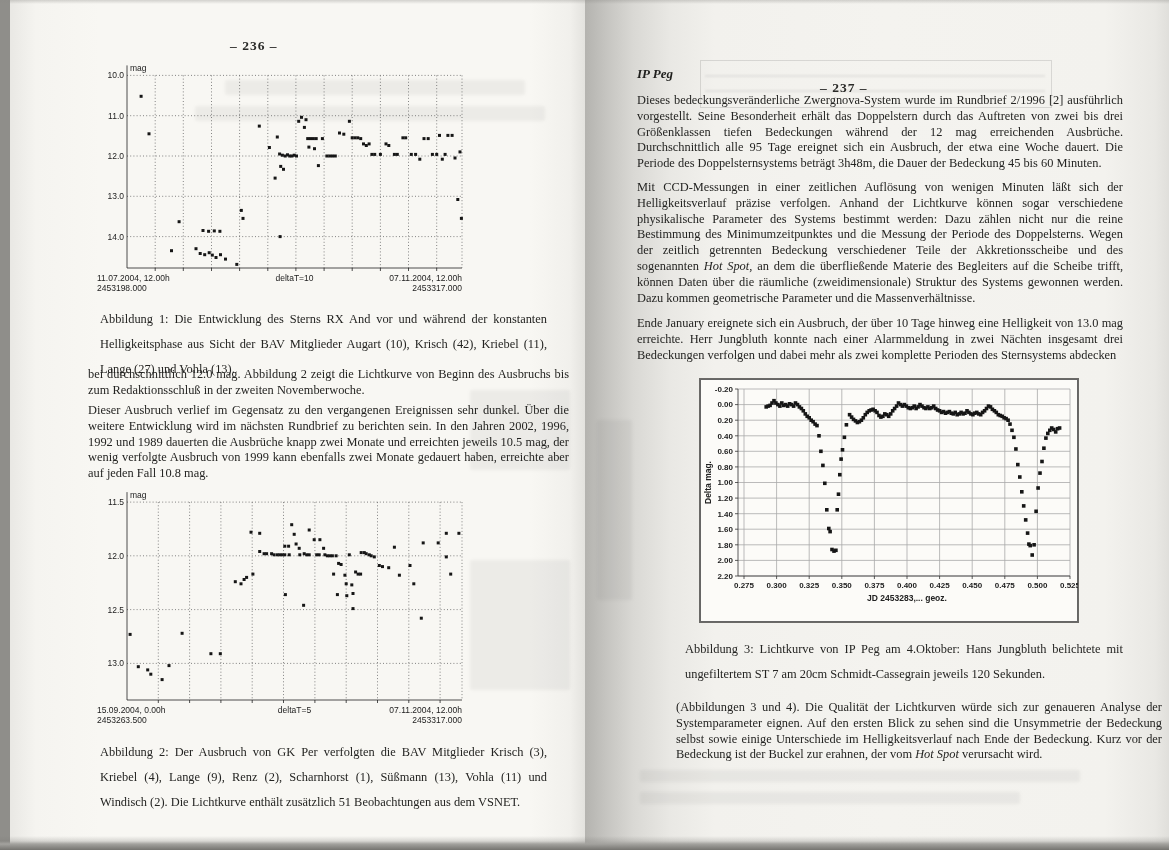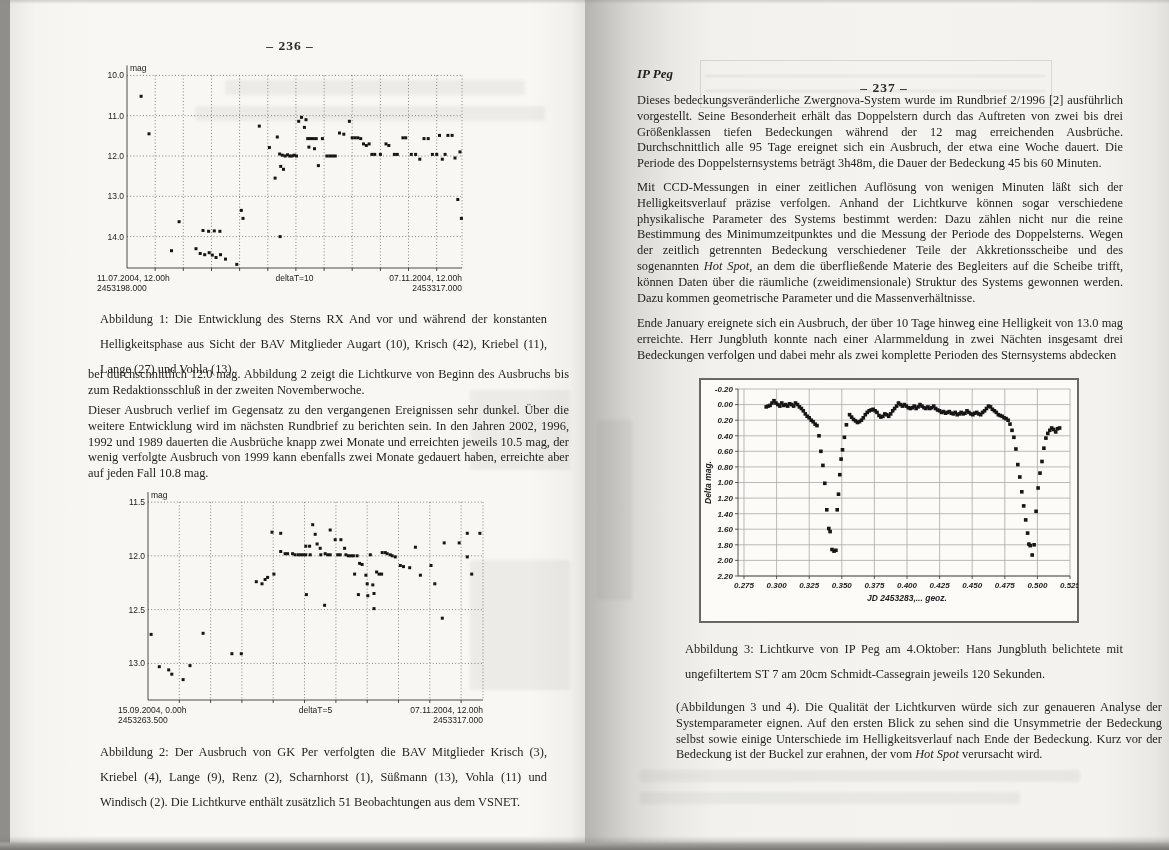--- a/index.html
+++ b/index.html
@@ -24,38 +24,37 @@
   #bottom-edge{
     position:absolute;left:0;top:836px;width:1169px;height:14px;z-index:5;
     background:linear-gradient(180deg,rgba(120,119,115,0) 0px,rgba(120,119,115,0.25) 5px,#a3a29e 8px,#8c8b87 11px,#757470 14px);
   }
   #top-edge{
     position:absolute;left:0;top:0;width:1169px;height:4px;z-index:5;
     background:linear-gradient(180deg,rgba(140,139,135,0.35),rgba(140,139,135,0));
   }
   .pagenum{
     position:absolute;font-size:13.5px;font-weight:600;letter-spacing:1px;
-    color:#2a2a28;text-align:center;z-index:2;
+    color:#2a2a28;text-align:left;z-index:2;
   }
   .para{
     position:absolute;font-size:12.4px;line-height:15.8px;color:#242422;
     text-align:justify;z-index:2;
   }
   .caption{
     position:absolute;font-size:12.4px;line-height:25px;color:#242422;
     text-align:justify;z-index:2;
   }
   .heading{
     position:absolute;font-size:13px;font-weight:bold;color:#1f1f1d;z-index:2;font-style:italic;
   }
   .chart{position:absolute;z-index:3;}
   .chart.excel{
     box-shadow:0 0 0 1px #6b6a67;
     background:#fca5a5;
-    font-style:italic;
   }
   .em{font-style:italic;}
   .ghost{position:absolute;z-index:1;pointer-events:none;}
   .ghost-bar{background:rgba(90,90,88,0.07);filter:blur(1.5px);border-radius:2px;}
   .ghost-box{border:1px solid rgba(90,90,88,0.18);filter:blur(0.6px);}
   .ghost-line{background:rgba(90,90,88,0.10);filter:blur(0.8px);}
 </style>
 </head>
 <body>
 
@@ -208,21 +207,21 @@
       <rect x="361.3" y="146.0" width="3" height="3" fill="#161616"></rect>
       <rect x="363.5" y="98.4" width="3" height="3" fill="#161616"></rect>
       <rect x="364.9" y="164.9" width="3" height="3" fill="#161616"></rect>
     </svg></div>
 
 <div class="caption" style="left:100px;top:307px;width:447px;">Abbildung 1: Die Entwicklung des Sterns RX And vor und während der konstanten Helligkeitsphase aus Sicht der BAV Mitglieder Augart (10), Krisch (42), Kriebel (11), Lange (27) und Vohla (13).</div>
 
 <div class="para" style="left:88px;top:367px;width:481px;">bei durchschnittlich 12.0 mag. Abbildung 2 zeigt die Lichtkurve von Beginn des Ausbruchs bis zum Redaktionsschluß in der zweiten Novemberwoche.</div>
 <div class="para" style="left:88px;top:403px;width:481px;">Dieser Ausbruch verlief im Gegensatz zu den vergangenen Ereignissen sehr dunkel. Über die weitere Entwicklung wird im nächsten Rundbrief zu berichten sein. In den Jahren 2002, 1996, 1992 und 1989 dauerten die Ausbrüche knapp zwei Monate und erreichten jeweils 10.5 mag, der wenig verfolgte Ausbruch von 1999 kann ebenfalls zwei Monate gedauert haben, erreichte aber auf jeden Fall 10.8 mag.</div>
 
-<div class="chart" style="left:95px;top:487px;width:380px;height:252px;margin-left:21px;"><svg width="380" height="252" viewBox="0 0 380 252">
+<div class="chart" style="left:95px;top:487px;width:380px;height:252px;"><svg width="380" height="252" viewBox="0 0 380 252">
       <line x1="32.0" y1="15.1" x2="367.0" y2="15.1" stroke="#666" stroke-width="0.8" stroke-dasharray="1,2.2"></line>
       <text x="29.0" y="18.1" font-size="8.5" text-anchor="end" fill="#222" font-family="Liberation Sans, sans-serif">11.5</text>
       <line x1="32.0" y1="68.8" x2="367.0" y2="68.8" stroke="#666" stroke-width="0.8" stroke-dasharray="1,2.2"></line>
       <text x="29.0" y="71.8" font-size="8.5" text-anchor="end" fill="#222" font-family="Liberation Sans, sans-serif">12.0</text>
       <line x1="32.0" y1="122.6" x2="367.0" y2="122.6" stroke="#666" stroke-width="0.8" stroke-dasharray="1,2.2"></line>
       <text x="29.0" y="125.6" font-size="8.5" text-anchor="end" fill="#222" font-family="Liberation Sans, sans-serif">12.5</text>
       <line x1="32.0" y1="176.4" x2="367.0" y2="176.4" stroke="#666" stroke-width="0.8" stroke-dasharray="1,2.2"></line>
       <text x="29.0" y="179.4" font-size="8.5" text-anchor="end" fill="#222" font-family="Liberation Sans, sans-serif">13.0</text>
       <line x1="63.3" y1="15.1" x2="63.3" y2="213.0" stroke="#666" stroke-width="0.8" stroke-dasharray="1,2.2"></line>
       <line x1="94.6" y1="15.1" x2="94.6" y2="213.0" stroke="#666" stroke-width="0.8" stroke-dasharray="1,2.2"></line>

